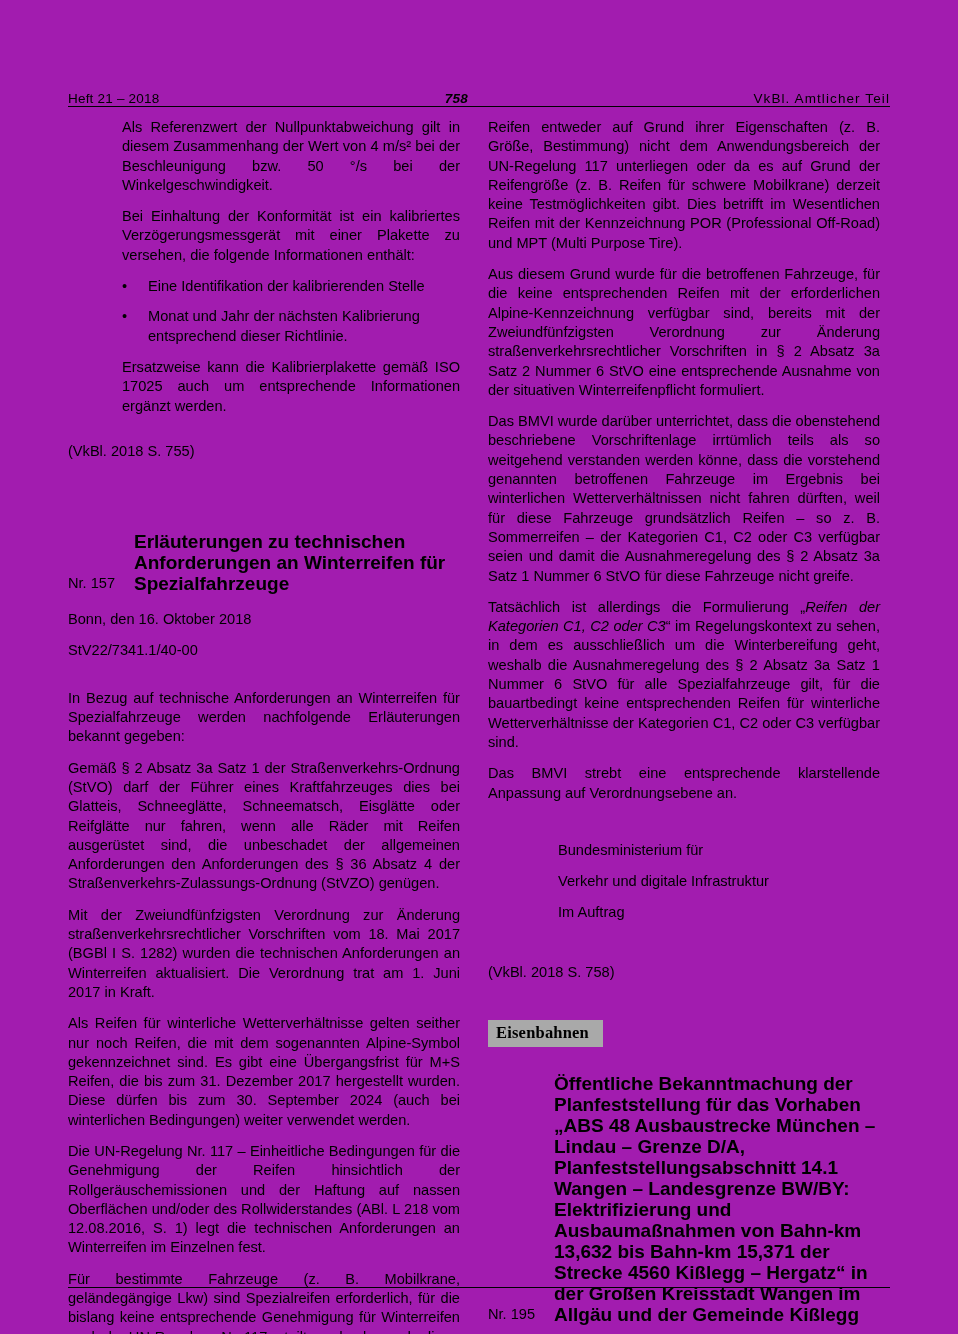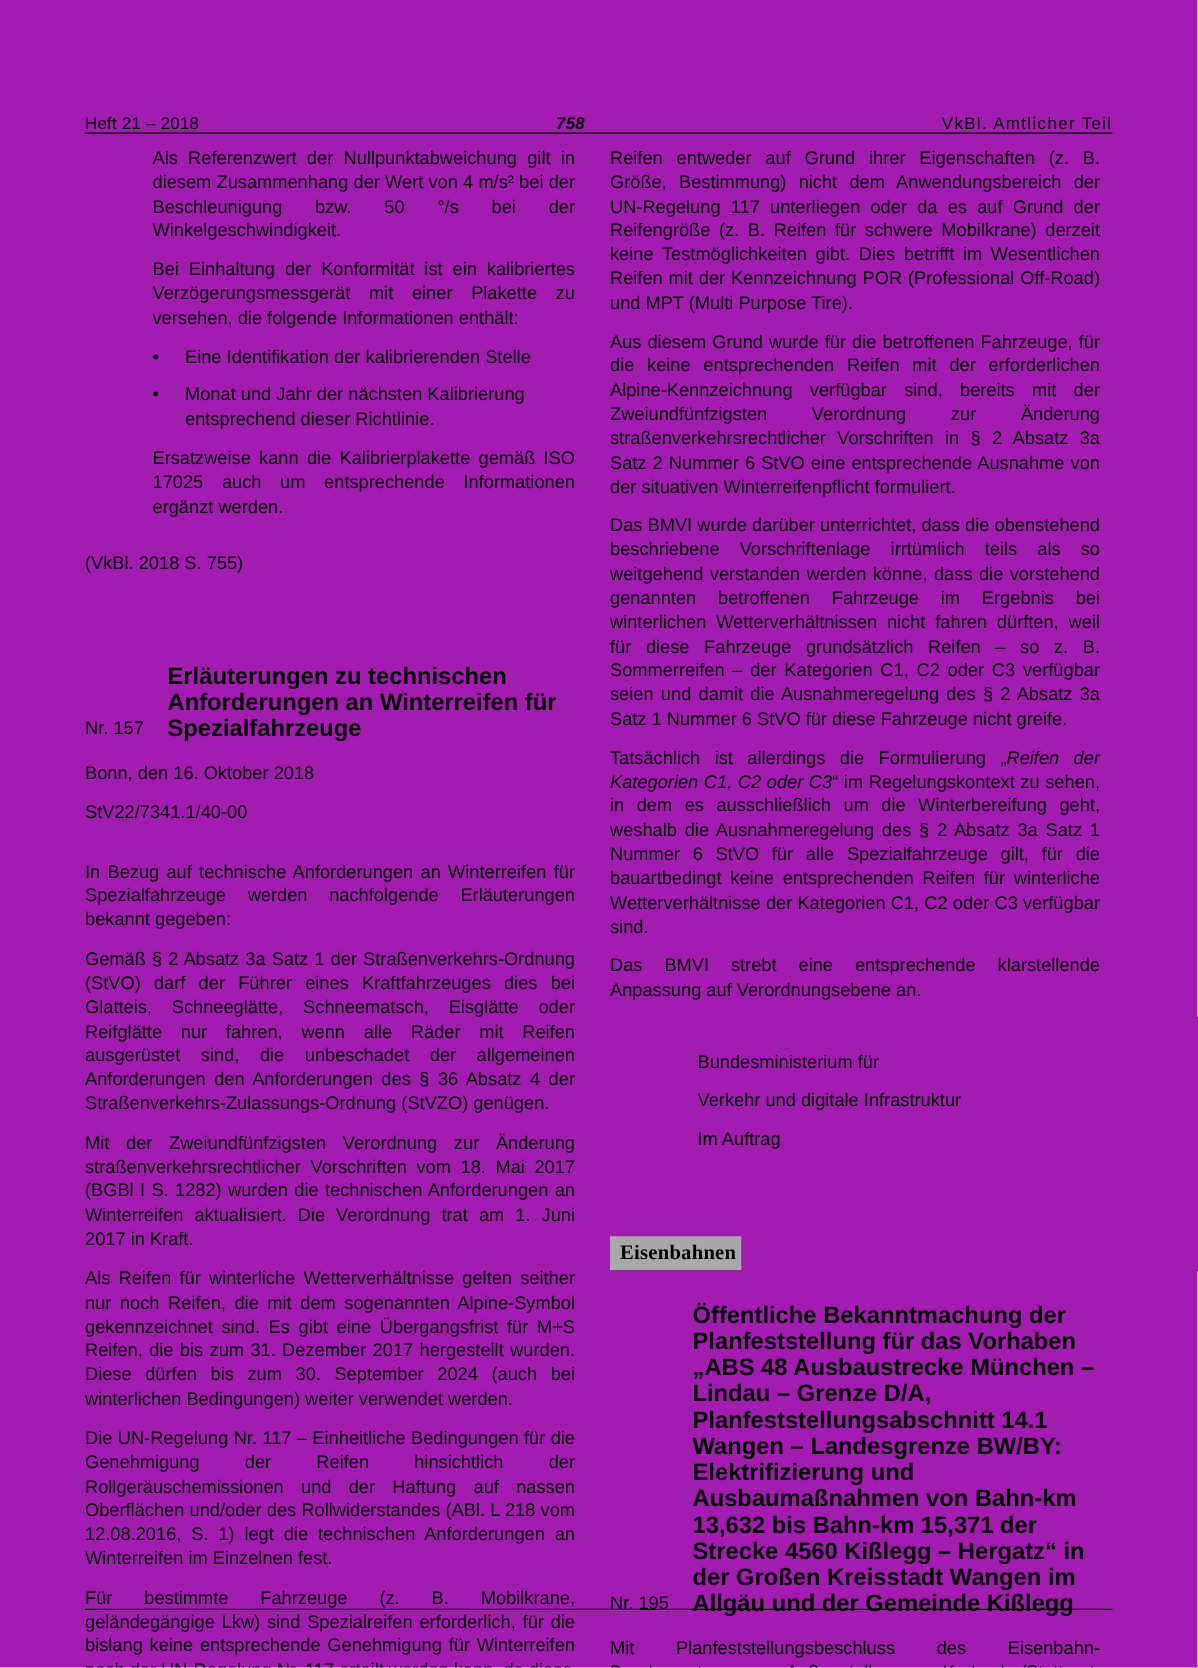--- a/index.html
+++ b/index.html
@@ -137,21 +137,21 @@
 
   
   .badge {
     display: inline-block;
     background: #a9a9a9;
     color: #000000;
     font-family: "Liberation Serif", serif;
     font-weight: bold;
     font-size: 16.5px;
     line-height: 1;
-    padding: 5px 4px 6px 8px;
+    padding: 5px 14px 6px 8px;
     letter-spacing: 0.2px;
   }
   .spacer-s  { height: 16px; }
   .spacer-m  { height: 26px; }
   .spacer-l  { height: 40px; }
   .spacer-xl { height: 58px; }
 
   em.ital { font-style: italic; }
 </style>
 </head>
@@ -220,20 +220,21 @@
     <p class="para">Das BMVI strebt eine entsprechende klarstellende Anpassung auf Verordnungsebene an.</p>
 
     <div class="spacer-m"></div>
     <div class="sig-wrap">
       <p class="para signature">Bundesministerium für</p>
       <p class="para signature">Verkehr und digitale Infrastruktur</p>
       <p class="para signature">Im Auftrag</p>
     </div>
 
     <div class="spacer-l"></div>
+    <p class="para src-ref">(VkBl. 2018 S. 758)</p>
 
     <div class="spacer-m"></div>
     <div>
       <span class="badge">Eisenbahnen</span>
     </div>
 
     <div class="spacer-m"></div>
     <div class="article-head">
       <span class="article-num">Nr. 195</span>
       <span class="article-title">Öffentliche Bekanntmachung der Planfeststellung für das Vorhaben „ABS 48 Ausbaustrecke München – Lindau – Grenze D/A, Planfeststellungsabschnitt 14.1 Wangen – Landesgrenze BW/BY: Elektrifizierung und Ausbaumaßnahmen von Bahn-km 13,632 bis Bahn-km 15,371 der Strecke 4560 Kißlegg – Hergatz“ in der Großen Kreisstadt Wangen im Allgäu und der Gemeinde Kißlegg</span>

